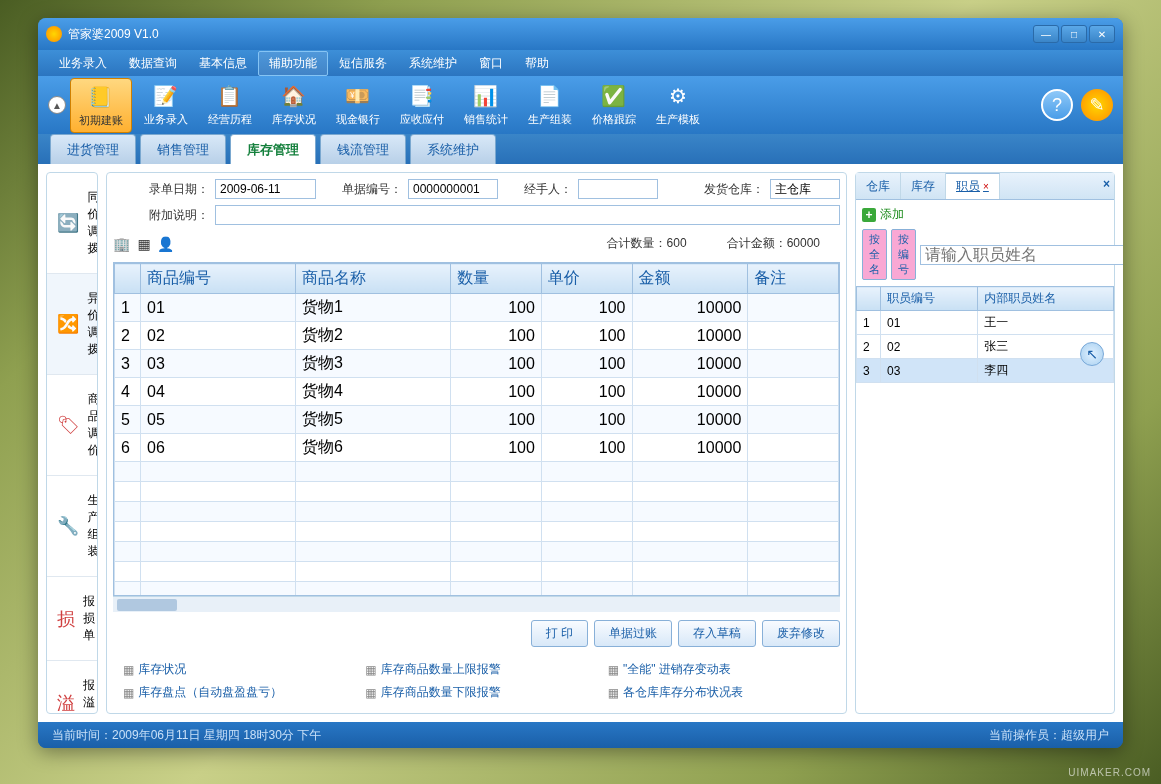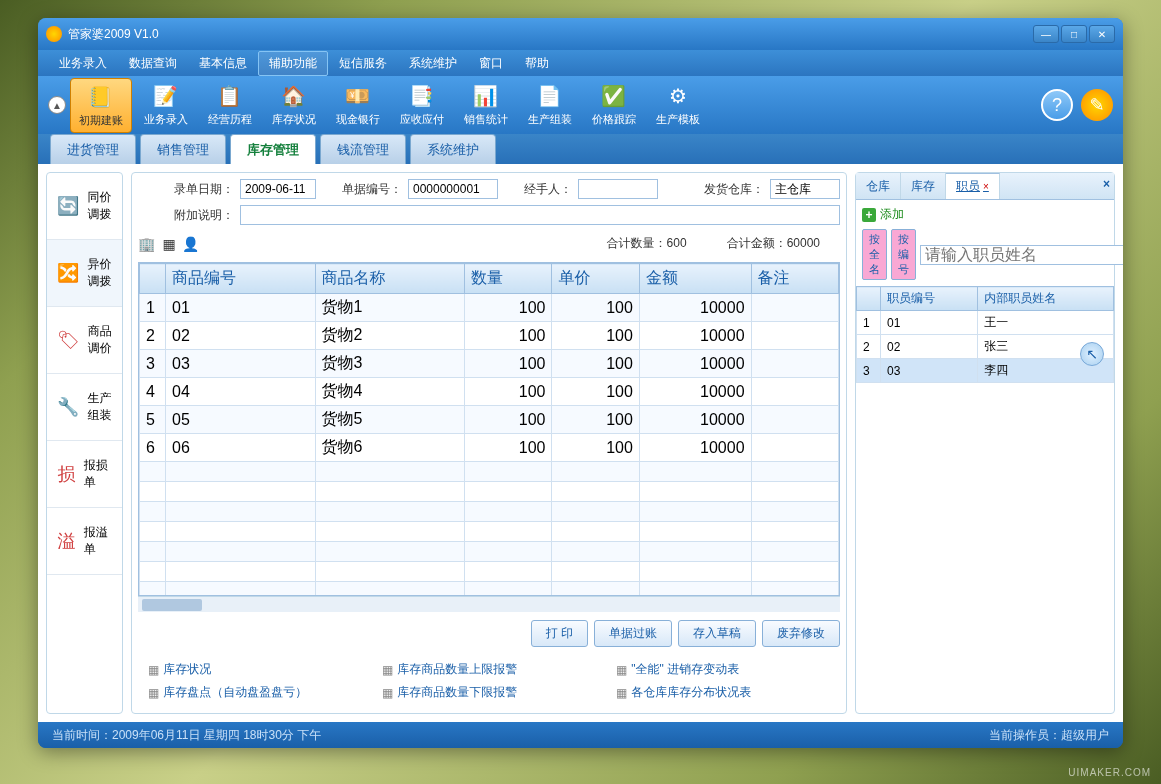--- a/index.html
+++ b/index.html
@@ -180,21 +180,21 @@
         </div>
         <div class="sitem">
           <div class="sicon" style="color:#d04040">溢</div>
           <span>报溢单</span>
         </div>
       </div>
 
     <div class="main">
       <div class="formrow">
         <label>录单日期：</label>
-        <input style="width: 76px;" value="2009-06-11">
+        <input style="width: 101px;" value="2009-06-11">
         <label style="margin-left:20px">单据编号：</label>
         <input style="width: 90px;" value="0000000001">
         <label style="margin-left:20px">经手人：</label>
         <input style="width: 80px;" value="">
         <label style="margin-left:40px">发货仓库：</label>
         <input style="width: 70px;" value="主仓库">
       </div>
       <div class="formrow">
         <label>附加说明：</label>
         <input style="flex: 1 1 0%;" value="">

